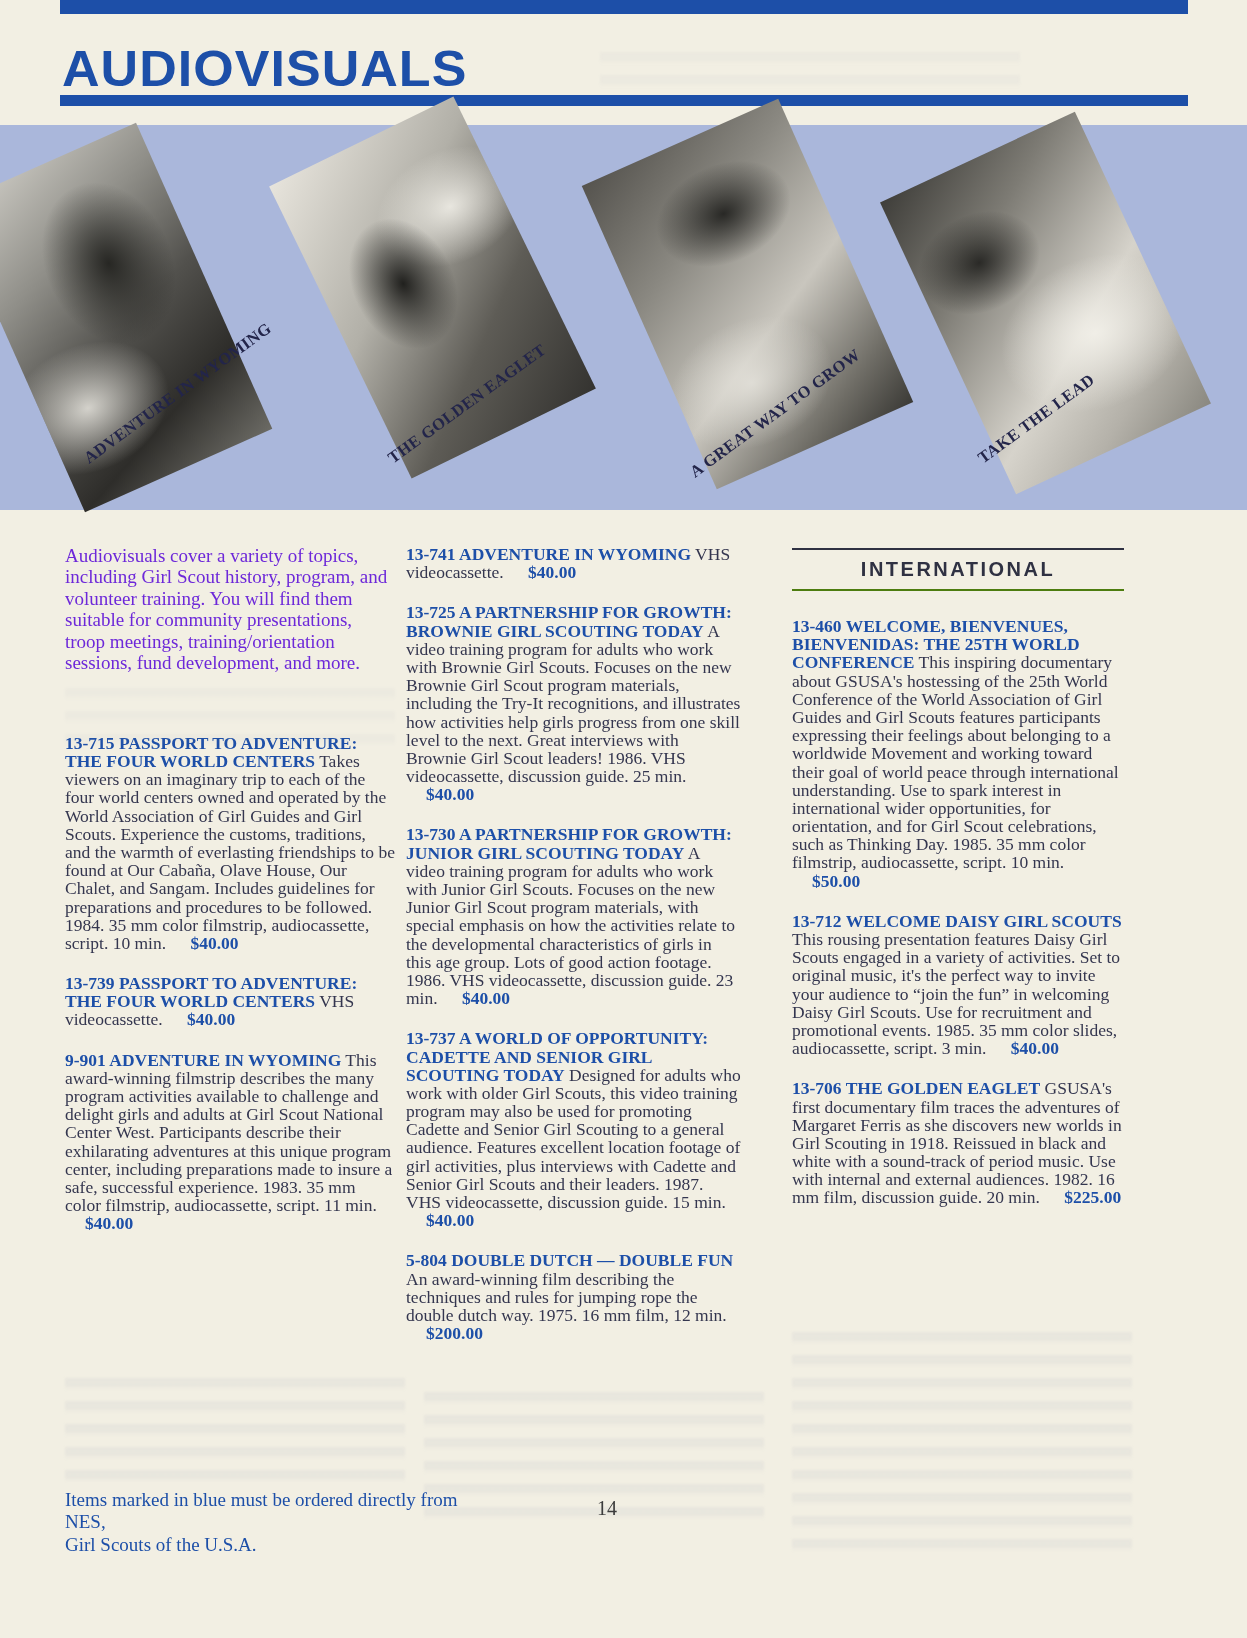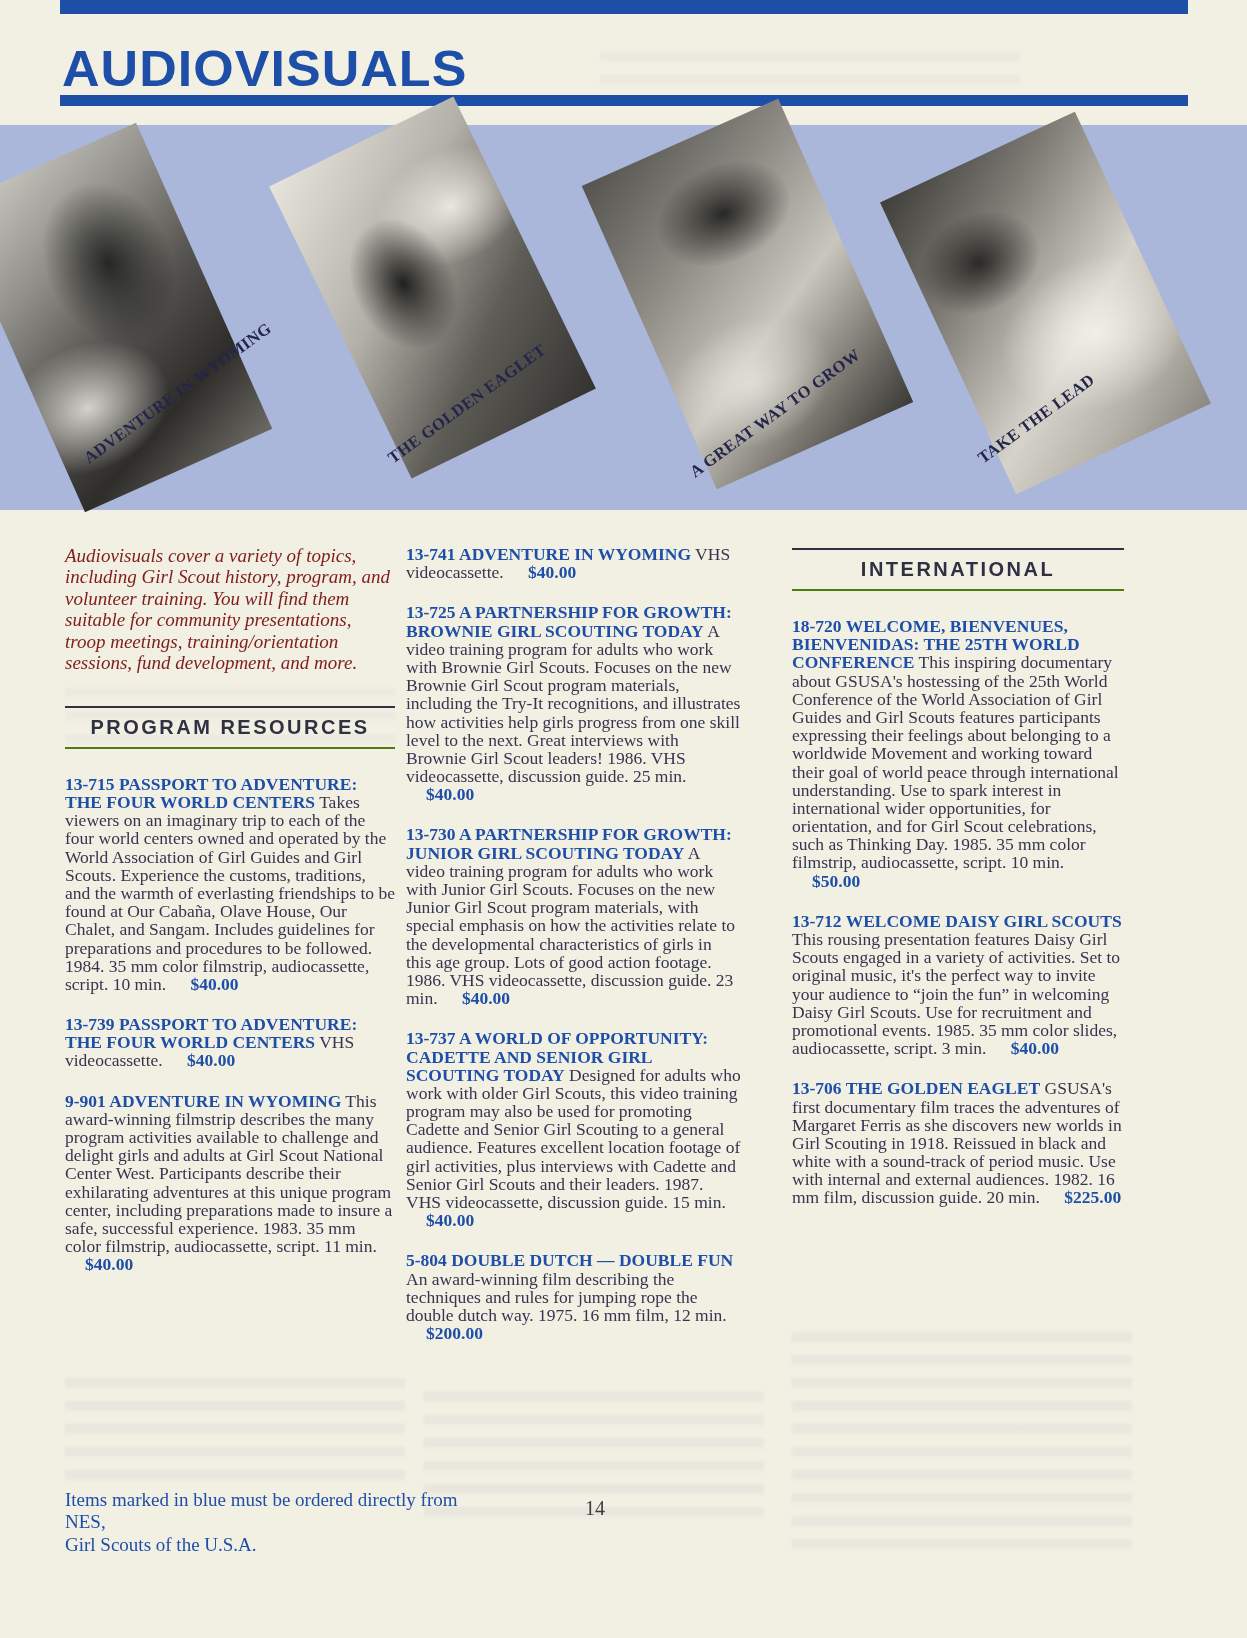--- a/index.html
+++ b/index.html
@@ -49,40 +49,40 @@
   .cap1{left:92px;top:448px;}
   .cap2{left:396px;top:448px;}
   .cap3{left:698px;top:462px;}
   .cap4{left:986px;top:448px;}
   
   .col{position:absolute;top:545px;}
   .col1{left:65px;width:330px;}
   .col2{left:406px;width:335px;}
   .col3{left:792px;width:332px;top:548px;}
   .intro{
-    margin:0 0 32px;font-style:italic;font-size:19px;line-height:1.13;color:#7f1d1d;
+    margin:0 0 60px;font-size:19px;line-height:1.13;color:#6d28d9;
   }
   .section-block{
     border-top:2px solid #2f3142;border-bottom:2px solid #4d7c0f;
     padding:8px 0;text-align:center;margin:0 0 26px;
   }
   .section-block h2{
     margin:0;font-family:"Liberation Sans", sans-serif;font-weight:bold;
     font-size:20px;letter-spacing:2.5px;color:#2f3142;
   }
   .item{margin:0 0 22px;font-size:17.5px;line-height:1.04;}
   .item .head{color:#1d4fa8;font-weight:bold;}
   .item .price{color:#1d4fa8;font-weight:bold;margin-left:20px;white-space:nowrap;}
   
   .footer-note{
     position:absolute;left:65px;top:1489px;width:420px;
     font-size:19px;line-height:1.18;color:#1d4fa8;white-space:pre-line;
   }
   .page-number{
-    position:absolute;left:0;top:1497px;width:1190px;text-align:center;
+    position:absolute;left:12px;top:1497px;width:1190px;text-align:center;
     font-size:20px;color:#3c3c3c;
   }
   
   .ghost{
     position:absolute;pointer-events:none;opacity:.55;filter:blur(1.6px);
     background:repeating-linear-gradient(180deg,
       rgba(115,125,158,.14) 0 9px, rgba(115,125,158,.03) 9px 13px, transparent 13px 23px);
   }
   .g-title{left:600px;top:52px;width:420px;height:46px;opacity:.35;}
   .g1{left:65px;top:688px;width:330px;height:58px;opacity:.3;}
@@ -104,23 +104,20 @@
 <div class="photo ph3"></div>
 <div class="photo ph4"></div>
 <div class="photo-caption cap1">ADVENTURE IN WYOMING</div>
 <div class="photo-caption cap2">THE GOLDEN EAGLET</div>
 <div class="photo-caption cap3">A GREAT WAY TO GROW</div>
 <div class="photo-caption cap4">TAKE THE LEAD</div>
 
 <div class="col col1">
   <p class="intro">Audiovisuals cover a variety of topics, including Girl Scout history, program, and volunteer training. You will find them suitable for community presentations, troop meetings, training/orientation sessions, fund development, and more.</p>
 
-  <div class="section-block">
-    <h2>PROGRAM RESOURCES</h2>
-  </div>
 
   <p class="item">
     <span class="head">13-715 PASSPORT TO ADVENTURE: THE FOUR WORLD CENTERS</span>
     <span class="body">Takes viewers on an imaginary trip to each of the four world centers owned and operated by the World Association of Girl Guides and Girl Scouts. Experience the customs, traditions, and the warmth of everlasting friendships to be found at Our Cabaña, Olave House, Our Chalet, and Sangam. Includes guidelines for preparations and procedures to be followed. 1984. 35 mm color filmstrip, audiocassette, script. 10 min.</span>
     <span class="price">$40.00</span>
   </p>
 
   <p class="item">
     <span class="head">13-739 PASSPORT TO ADVENTURE: THE FOUR WORLD CENTERS</span>
     <span class="body">VHS videocassette.</span>
@@ -165,21 +162,21 @@
     <span class="price">$200.00</span>
   </p>
 </div>
 
 <div class="col col3">
   <div class="section-block">
     <h2>INTERNATIONAL</h2>
   </div>
 
   <p class="item">
-    <span class="head">18-720 WELCOME, BIENVENUES, BIENVENIDAS: THE 25TH WORLD CONFERENCE</span>
+    <span class="head">13-460 WELCOME, BIENVENUES, BIENVENIDAS: THE 25TH WORLD CONFERENCE</span>
     <span class="body">This inspiring documentary about GSUSA's hostessing of the 25th World Conference of the World Association of Girl Guides and Girl Scouts features participants expressing their feelings about belonging to a worldwide Movement and working toward their goal of world peace through international understanding. Use to spark interest in international wider opportunities, for orientation, and for Girl Scout celebrations, such as Thinking Day. 1985. 35 mm color filmstrip, audiocassette, script. 10 min.</span>
     <span class="price">$50.00</span>
   </p>
 
 
   <p class="item">
     <span class="head">13-712 WELCOME DAISY GIRL SCOUTS</span>
     <span class="body">This rousing presentation features Daisy Girl Scouts engaged in a variety of activities. Set to original music, it's the perfect way to invite your audience to “join the fun” in welcoming Daisy Girl Scouts. Use for recruitment and promotional events. 1985. 35 mm color slides, audiocassette, script. 3 min.</span>
     <span class="price">$40.00</span>
   </p>

